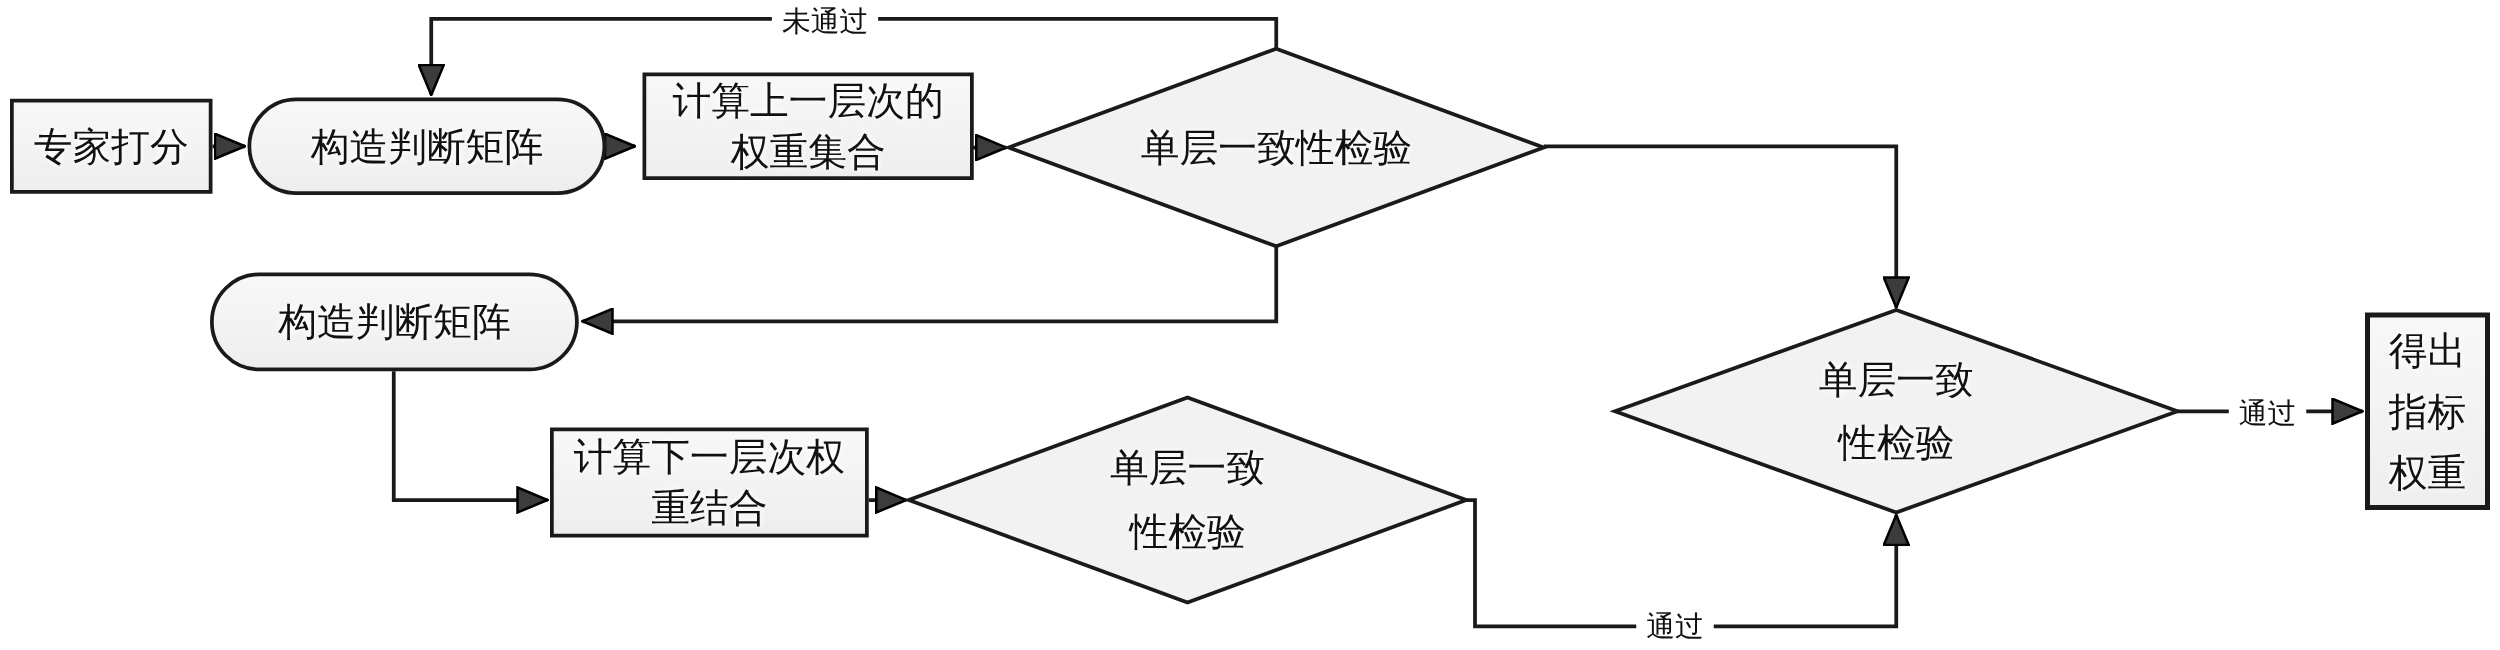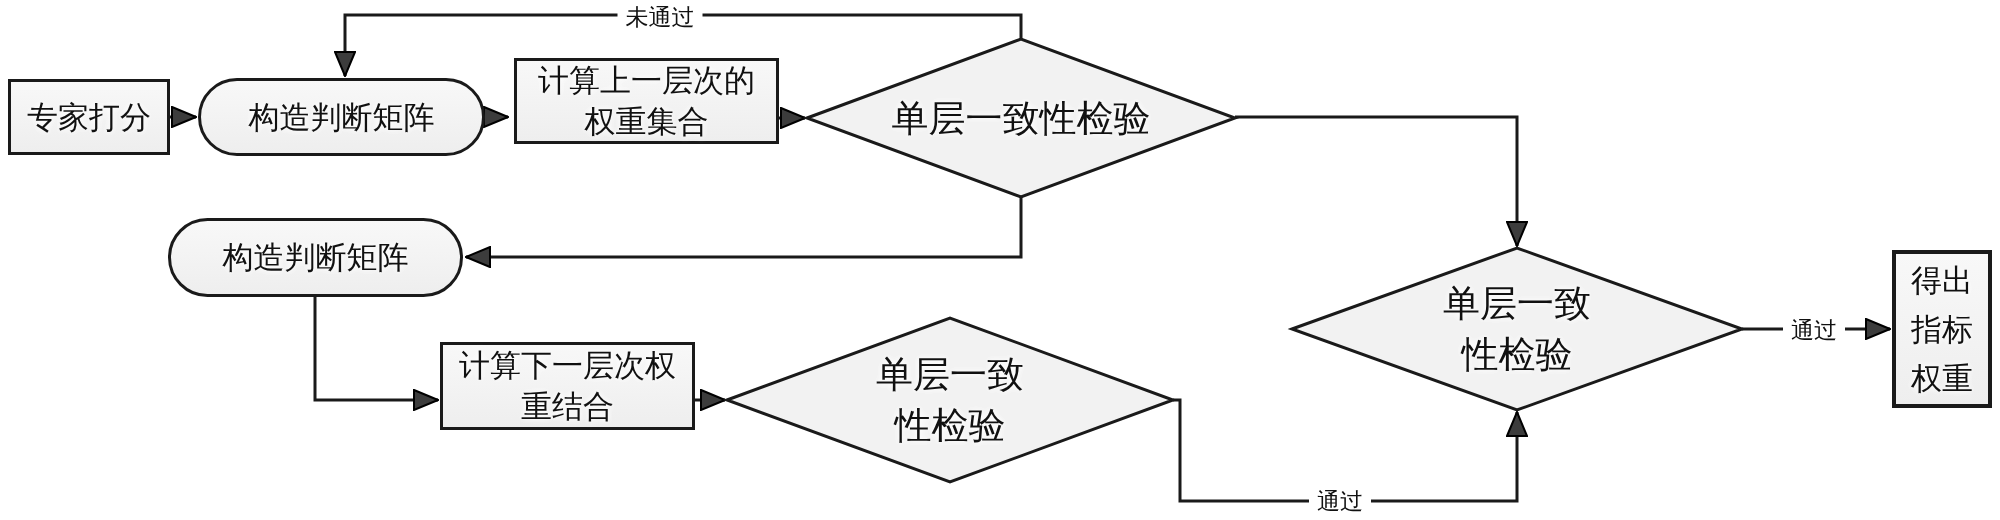--- a/index.html
+++ b/index.html
@@ -24,21 +24,21 @@
     text-shadow:0 0 6px #fff,0 0 6px #fff;
   }
   .node span{display:block;line-height:41px;white-space:nowrap;}
   .stadium{border-radius:42px;}
   .thick{border-width:4px;}
   .dlabel{
     position:absolute;
     display:flex;flex-direction:column;
     align-items:center;justify-content:center;
     text-align:center;
-    font-size:37px;
+    font-size:31px;
     text-shadow:0 0 6px #fff,0 0 6px #fff;
   }
   .dlabel span{display:block;line-height:51px;white-space:nowrap;}
   .elabel{
     position:absolute;
     transform:translate(-50%,-50%);
     background:#ffffff;
     padding:0 8px;
     font-size:23px;
     line-height:36px;

